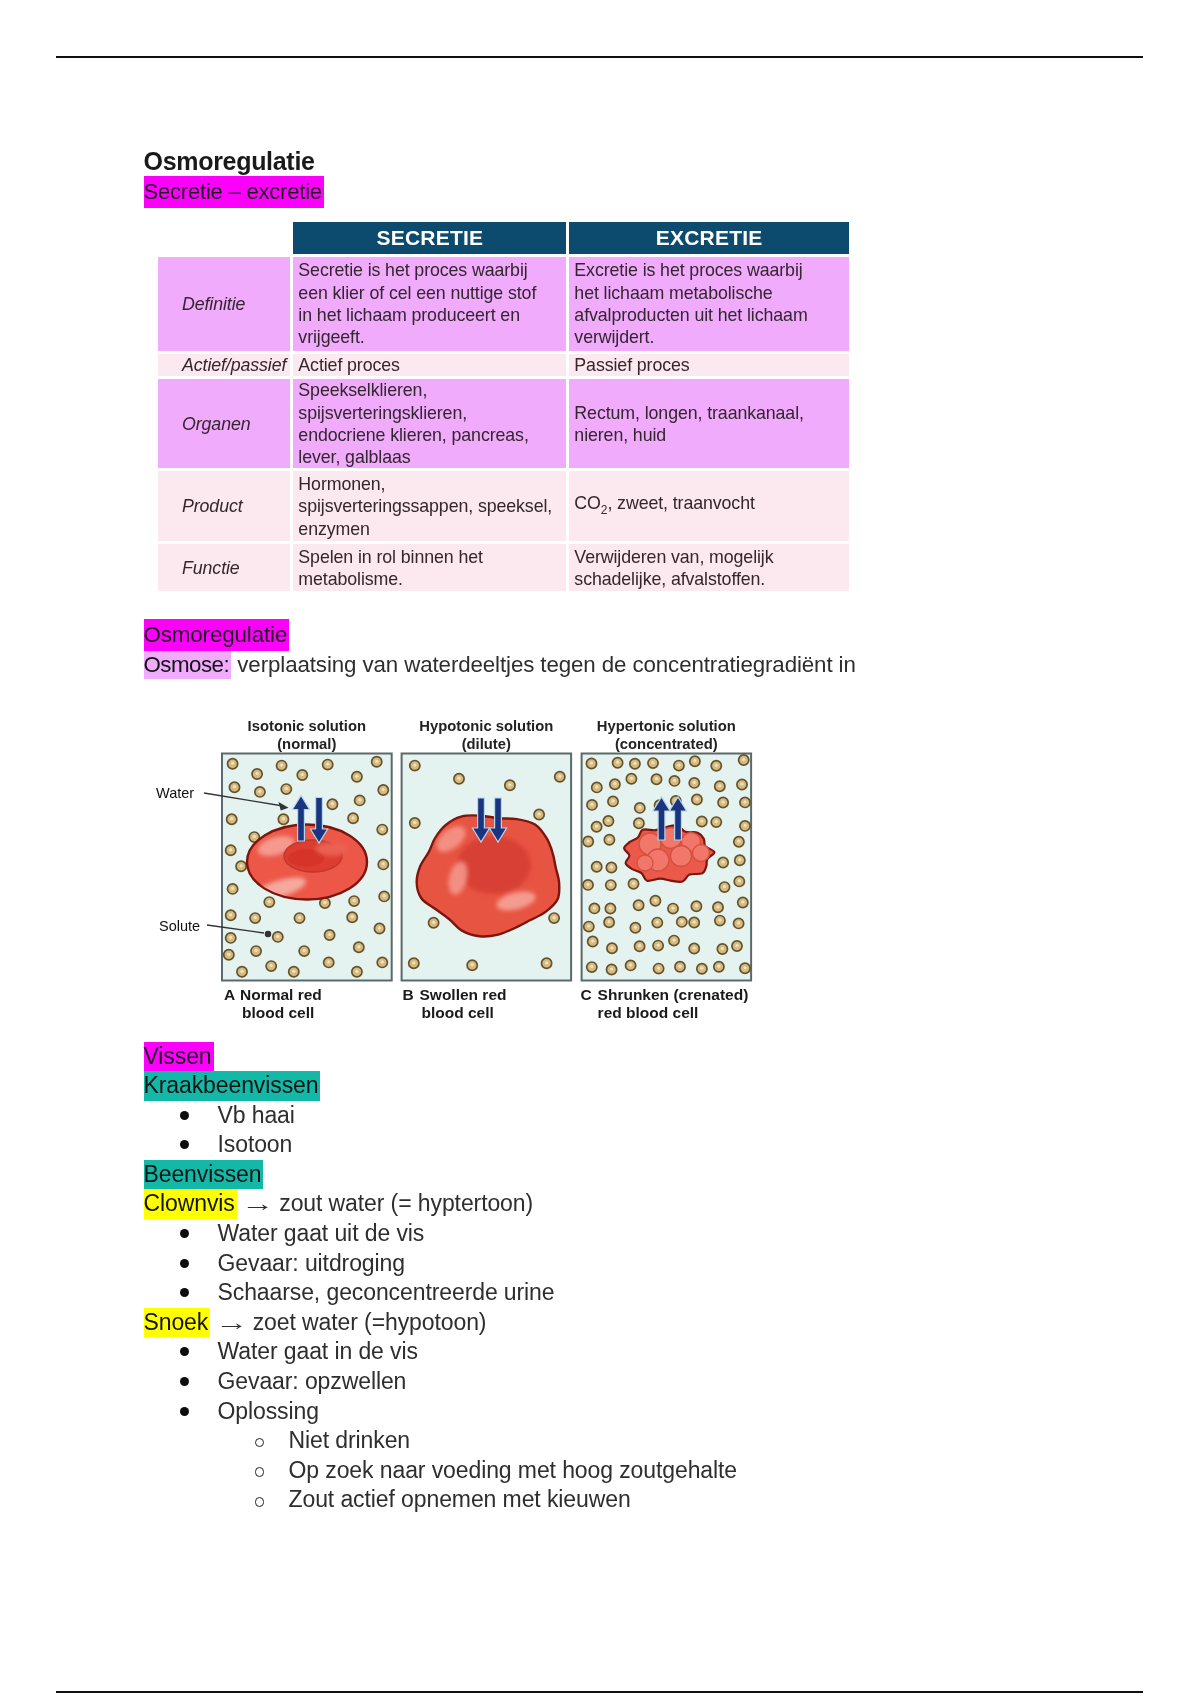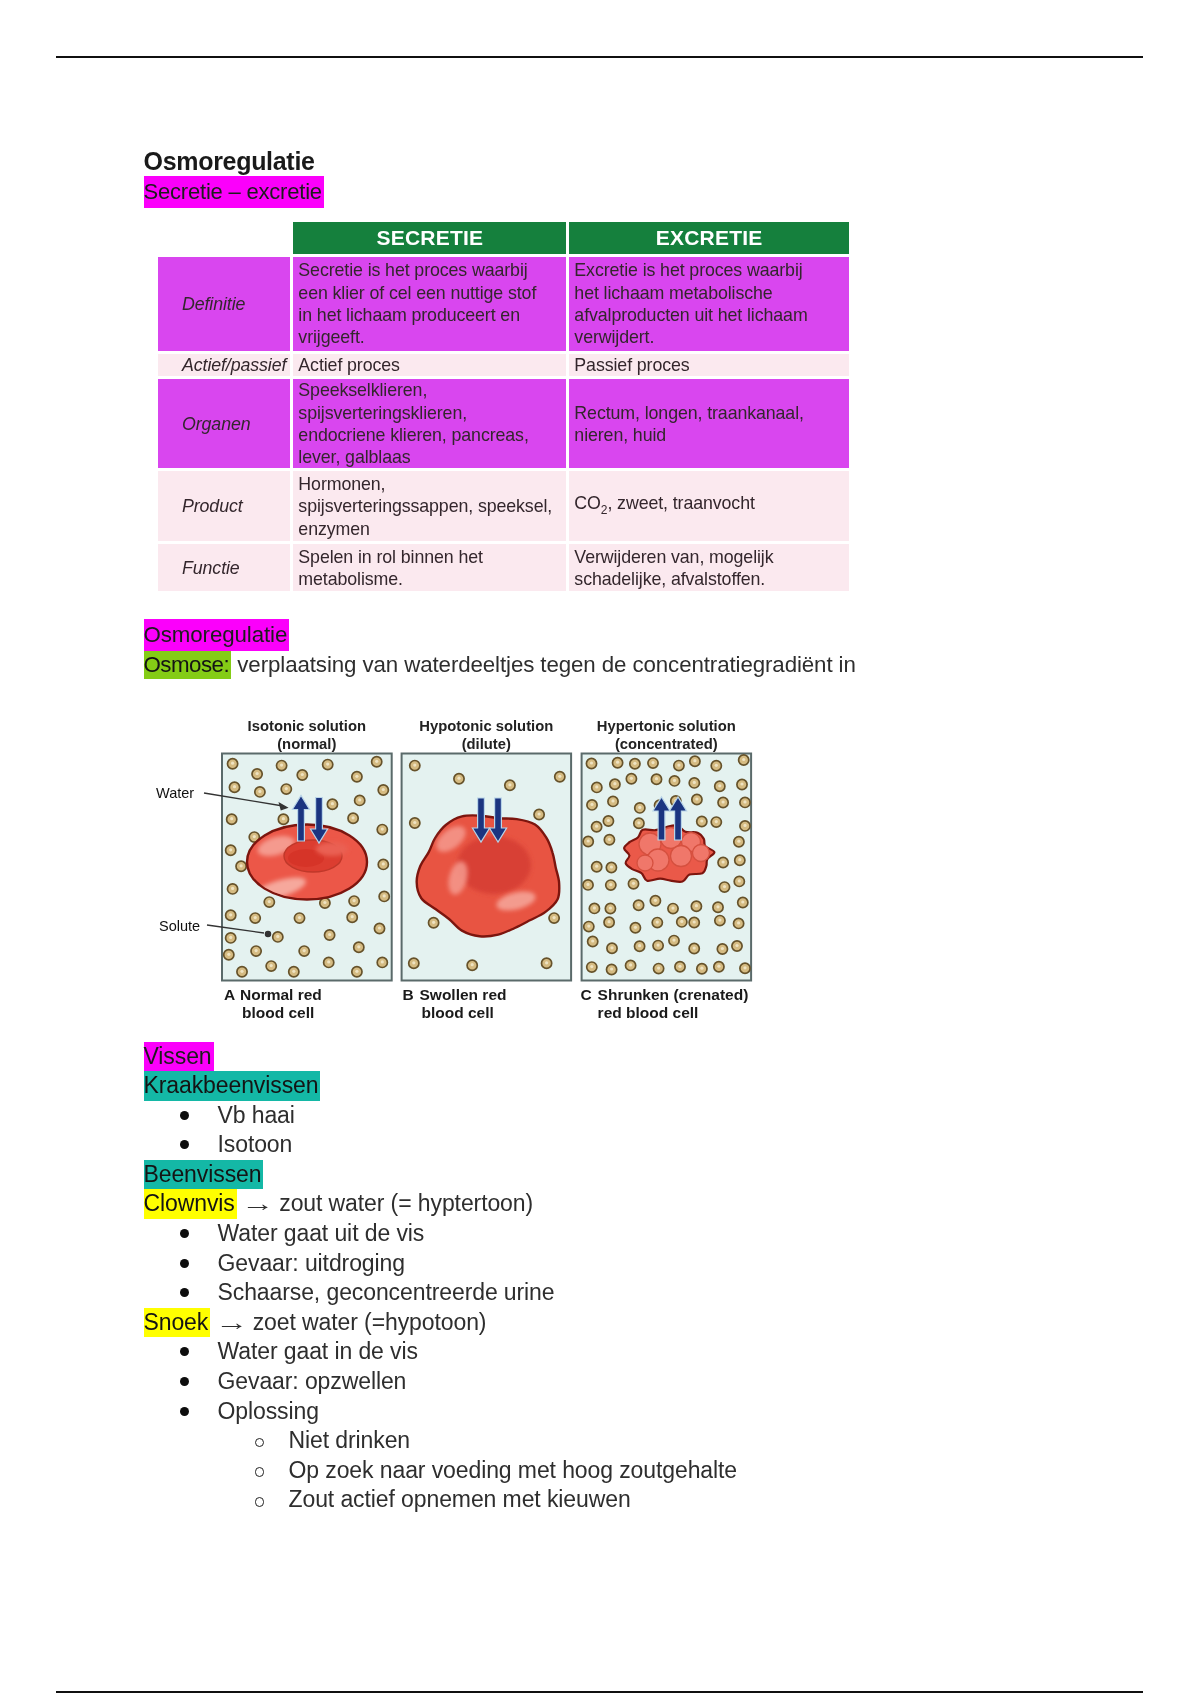--- a/index.html
+++ b/index.html
@@ -1,34 +1,34 @@
 <!DOCTYPE html>
 <html><head><meta charset="utf-8">
 <style>
 html,body{margin:0;padding:0;background:#fff;}
 body{width:1200px;height:1700px;position:relative;font-family:"Liberation Sans",sans-serif;color:#2e2e2e;}
 .abs{position:absolute;}
 .hl{padding:3px 2px 4px 0;}
 .mag{background:#fb00fb;color:#1c1c1c;}
-.grn{background:#84cc16;color:#141414;padding-top:1px;padding-bottom:2px;letter-spacing:-0.5px;}
+.grn{background:#f0abfc;color:#141414;padding-top:1px;padding-bottom:2px;letter-spacing:-0.5px;}
 .cyn{background:#14b8a6;color:#141414;}
 .yel{background:#ffff00;color:#141414;}
 .arw{display:inline-block;transform:scaleX(1.45);margin:0 4px 0 3px;}
 #list .hl{padding:1px 2px 2.5px 0;}
 #list{left:143.5px;top:1041.5px;line-height:29.6px;font-size:23px;letter-spacing:-0.1px;width:950px;}
 .li{padding-left:74px;position:relative;}
 .li .b{position:absolute;left:36px;top:10px;width:9px;height:9px;border-radius:50%;background:#0d0d0d;}
 .li2{padding-left:145px;position:relative;}
 .li2 .b2{position:absolute;left:111px;top:11.5px;width:7.6px;height:7.6px;border-radius:50%;border:1.7px solid #222;background:#fff;}
 table{position:absolute;left:155px;top:219px;border-spacing:3px;border-collapse:separate;
  font-size:17.8px;line-height:22.3px;color:#33262c;letter-spacing:-0.1px;}
 td,th{padding:0 4px 0 5px;vertical-align:middle;}
-th{color:#fff;font-size:21px;letter-spacing:0.2px;font-weight:bold;background:#15803d;padding:0;}
+th{color:#fff;font-size:21px;letter-spacing:0.2px;font-weight:bold;background:#0c4a6e;padding:0;}
 td.lab{font-style:italic;padding-left:24px;}
-.dark td{background:#d946ef;}
+.dark td{background:#f0abfc;}
 .light td{background:#fbe9ef;}
 sub{font-size:12px;}
 </style></head>
 <body>
 <div class="abs" style="left:56px;top:55.5px;width:1087px;height:2.4px;background:#101010;"></div>
 <div class="abs" style="left:56px;top:1690.5px;width:1087px;height:2.2px;background:#101010;"></div>
 <div class="abs" style="left:143.5px;top:146.5px;font-size:25px;font-weight:bold;color:#1a1a1a;letter-spacing:-0.3px;">Osmoregulatie</div>
 <div class="abs" style="left:143.5px;top:179px;font-size:22px;letter-spacing:-0.2px;"><span class="hl mag">Secretie&nbsp;– excretie</span></div>
 
 <table>

